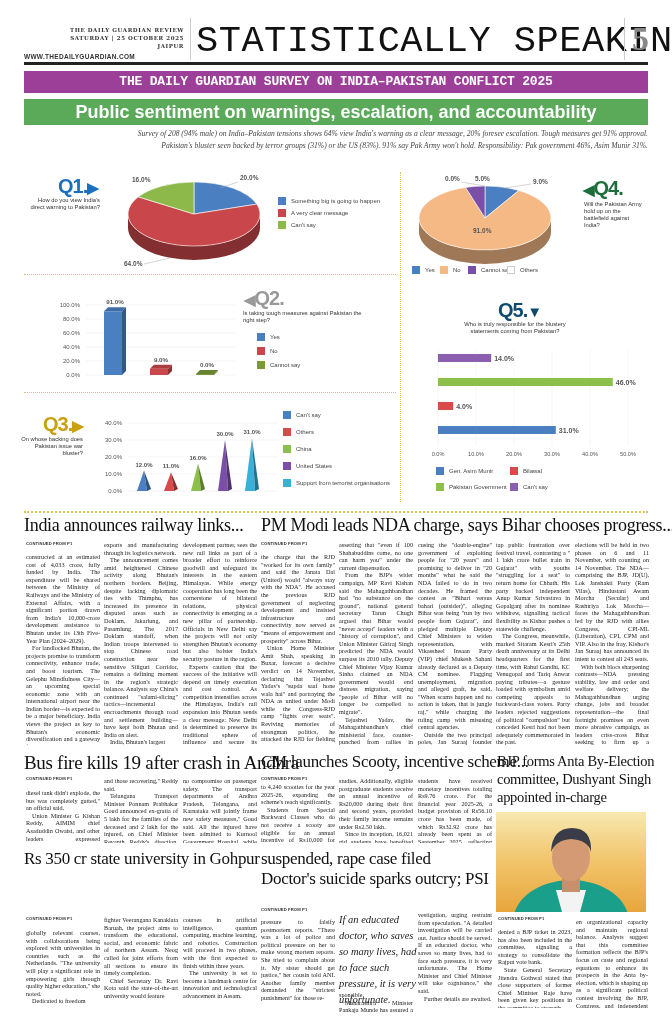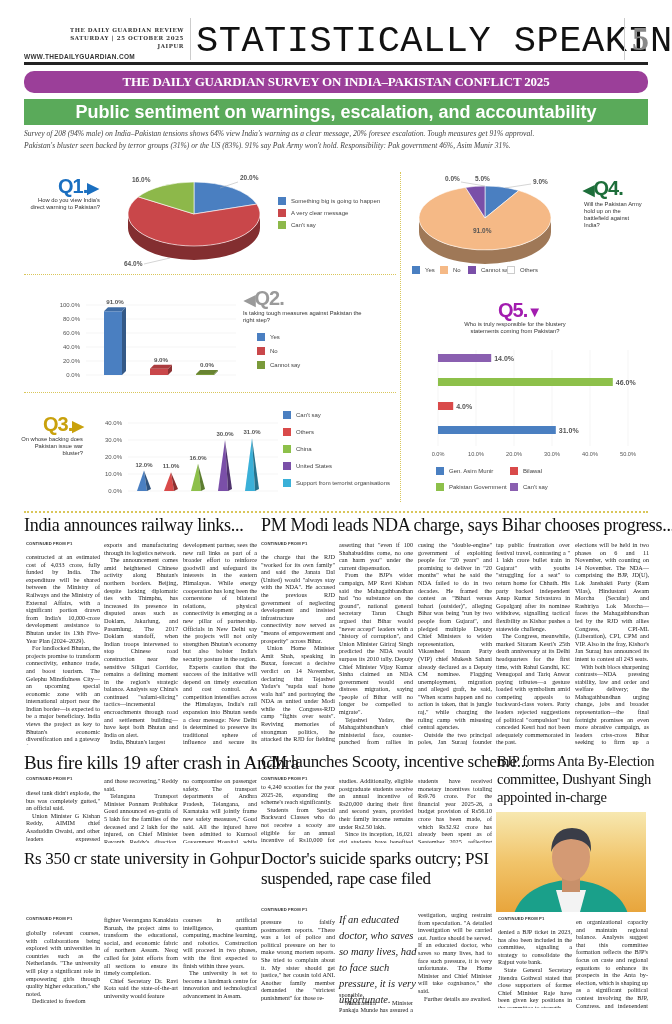--- a/index.html
+++ b/index.html
@@ -11,23 +11,23 @@
   .mast-left { position: absolute; left: 0; top: 14px; width: 160px; text-align: right; font-family: "DejaVu Serif", serif; font-size: 5.5px; letter-spacing: 0.6px; line-height: 8px; font-weight: bold; color: #333; }
   .mast-left div { text-align: right; }
   .mast-url { position: absolute; left: 0; top: 41px; font-family: "Liberation Sans", sans-serif; font-size: 6.5px; font-weight: bold; letter-spacing: 0.3px; color: #333; }
   .mast-vline1 { position: absolute; left: 166px; top: 6px; width: 1px; height: 42px; background: #ccc; }
   .mast-title { position: absolute; left: 172px; top: 8px; font-family: Liberation Mono, monospace; font-size: 37px; letter-spacing: 0.5px; color: #111; white-space: nowrap; }
   .mast-vline2 { position: absolute; left: 600px; top: 6px; width: 1px; height: 42px; background: #ccc; }
   .mast-page { position: absolute; left: 608px; top: 8px; font-family: "Liberation Serif", serif; font-weight: bold; font-size: 34px; color: #888; }
   .mast-rule { position: absolute; left: 0; top: 50px; width: 624px; height: 3px; background: #222; }
 
   
-  .banner-purple { position: absolute; left: 24px; top: 71px; width: 624px; height: 22px; background: #9b3f99; color: #fff; text-align: center; font-family: Liberation Serif, serif; font-weight: bold; font-size: 13px; line-height: 22px; letter-spacing: -0.2px; border-radius: 10px; }
+  .banner-purple { position: absolute; left: 24px; top: 71px; width: 624px; height: 22px; background: #9b3f99; color: #fff; text-align: center; font-family: Liberation Mono, monospace; font-weight: bold; font-size: 13px; line-height: 22px; letter-spacing: -0.2px; }
   .banner-green { position: absolute; left: 24px; top: 99px; width: 624px; height: 26px; background: #5aaa5a; color: #fff; text-align: center; font-family: "Liberation Sans", sans-serif; font-weight: bold; font-size: 18px; line-height: 26px; }
-  .summary { position: absolute; left: 24px; top: 128px; width: 624px; text-align: left; font-family: "Liberation Serif", serif; font-style: italic; font-size: 7.6px; line-height: 12px; color: #444; }
+  .summary { position: absolute; left: 24px; top: 128px; width: 624px; text-align: right; font-family: "Liberation Serif", serif; font-style: italic; font-size: 7.6px; line-height: 12px; color: #444; }
 
   
   .qnum { position: absolute; font-family: "Liberation Sans", sans-serif; font-weight: bold; font-size: 20px; line-height: 20px; letter-spacing: -1px; }
   .qtext { position: absolute; font-family: "Liberation Sans", sans-serif; font-size: 5.8px; line-height: 7px; color: #333; }
   .legend-item { position: absolute; font-family: "Liberation Sans", sans-serif; font-size: 6px; color: #444; display: flex; align-items: center; gap: 5px; white-space: nowrap; }
   .legend-item .sw { width: 8px; height: 8px; display: inline-block; }
   .dotted-h { position: absolute; border-top: 1px dotted #d9c65a; height: 0; }
   .dotted-v { position: absolute; border-left: 1px dotted #d9c65a; width: 0; }
   svg text { font-family: "Liberation Sans", sans-serif; }
 
@@ -165,21 +165,21 @@
     <div class="legend-item" style="left: 257px; top: 347px;">
       <span class="sw" style="background: rgb(201, 71, 74);"></span>
       <span>No</span>
     </div>
     <div class="legend-item" style="left: 257px; top: 361px;">
       <span class="sw" style="background: rgb(122, 154, 58);"></span>
       <span>Cannot say</span>
     </div>
   </div>
 
-<div class="qnum" style="left:498px; top:300px; color:#a21caf;"><span>Q5.</span><span style="font-size:15px;">▼</span></div>
+<div class="qnum" style="left:498px; top:300px; color:#0c4a6e;"><span>Q5.</span><span style="font-size:15px;">▼</span></div>
 <div class="qtext" style="left:460px; top:321px; width:110px; text-align:center;">Who is truly responsible for the blustery statements coming from Pakistan?</div>
 <svg id="q5-svg" style="position:absolute; left:420px; top:345px;" width="230" height="120">
     <line x1="18" y1="5" x2="18" y2="101" stroke="#eee" stroke-width="0.6"></line>
     <text x="18" y="111" font-size="5.6" fill="#555" text-anchor="middle">0.0%</text>
     <line x1="56" y1="5" x2="56" y2="101" stroke="#eee" stroke-width="0.6"></line>
     <text x="56" y="111" font-size="5.6" fill="#555" text-anchor="middle">10.0%</text>
     <line x1="94" y1="5" x2="94" y2="101" stroke="#eee" stroke-width="0.6"></line>
     <text x="94" y="111" font-size="5.6" fill="#555" text-anchor="middle">20.0%</text>
     <line x1="132" y1="5" x2="132" y2="101" stroke="#eee" stroke-width="0.6"></line>
     <text x="132" y="111" font-size="5.6" fill="#555" text-anchor="middle">30.0%</text>
@@ -371,22 +371,22 @@
 <div class="col" style="left:104px; top:916px; width:74px; height:93px;">
     <p style="text-indent: 0px;">fighter Veerangana Kanaklata Baruah, the project aims to transform the educational, social, and economic fabric of northern Assam. Neog called for joint efforts from all sections to ensure its timely completion.</p>
     <p>Chief Secretary Dr. Ravi Kota said the state-of-the-art university would feature</p>
   </div>
 <div class="col" style="left:183px; top:916px; width:74px; height:93px;">
     <p style="text-indent: 0px;">courses in artificial intelligence, quantum computing, machine learning, and robotics. Construction will proceed in two phases, with the first expected to finish within three years.</p>
     <p>The university is set to become a landmark centre for innovation and technological advancement in Assam.</p>
   </div>
 
 <div class="headline" style="left:261px; top:849px; font-size:17px; line-height:20px;">
+  <div>suspended, rape case filed</div>
   <div>Doctor's suicide sparks outcry; PSI</div>
-  <div>suspended, rape case filed</div>
 </div>
 <div class="contd" style="left:261px; top:907px;">CONTINUED FROM P1</div>
 <div class="col" style="left:261px; top:918px; width:74px; height:90px;">
     <p style="text-indent: 0px;">pressure to falsify postmortem reports. "There was a lot of police and political pressure on her to make wrong mortem reports. She tried to complain about it. My sister should get justice," her cousin told ANI. Another family member demanded the "strictest punishment" for those re-</p>
   </div>
 <div class="pull" style="left:339px; top:912px; width:80px;">If an educated doctor, who saves so many lives, had to face such pressure, it is very unfortunate.</div>
 <div class="col" style="left:339px; top:991px; width:74px; height:22px;">
     <p style="text-indent: 0px;">sponsible.</p>
     <p>Maharashtra Minister Pankaja Munde has assured a comprehensive in-</p>
   </div>

